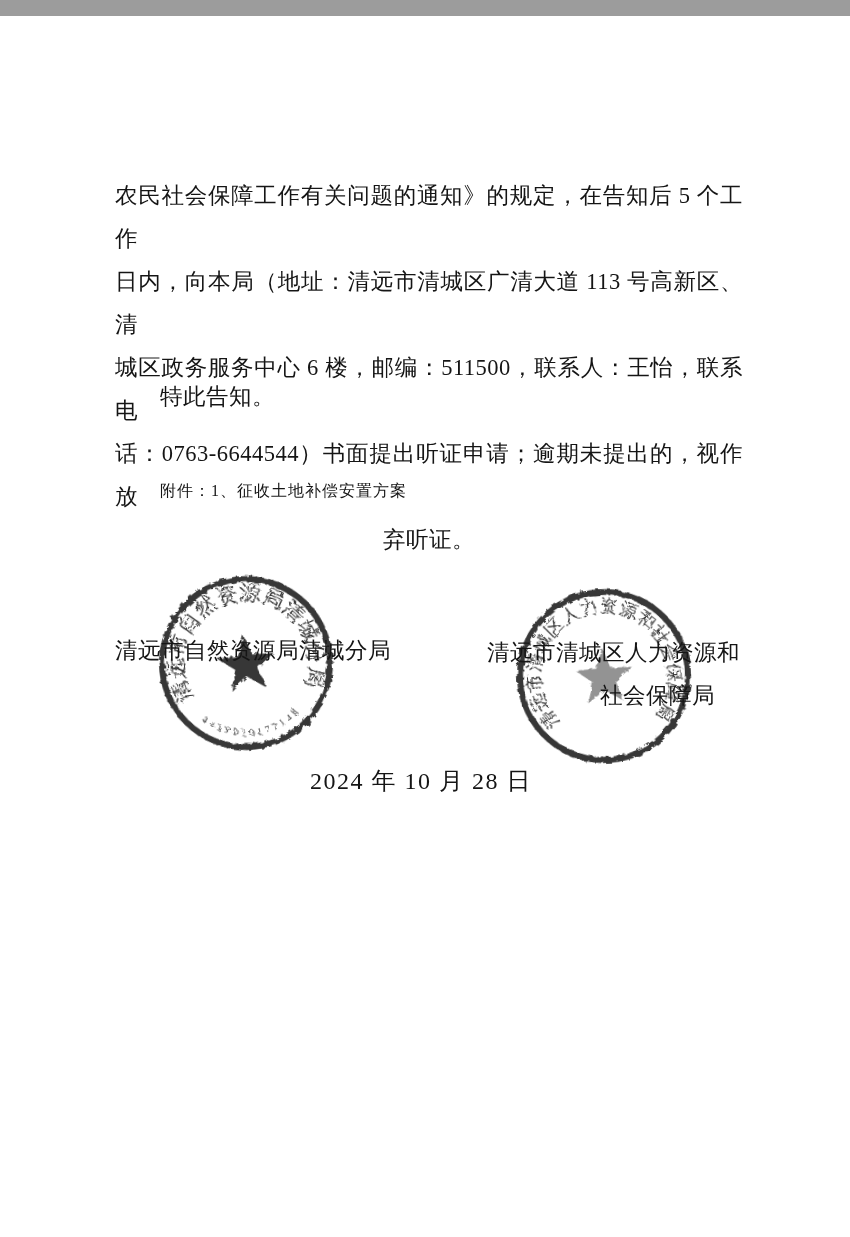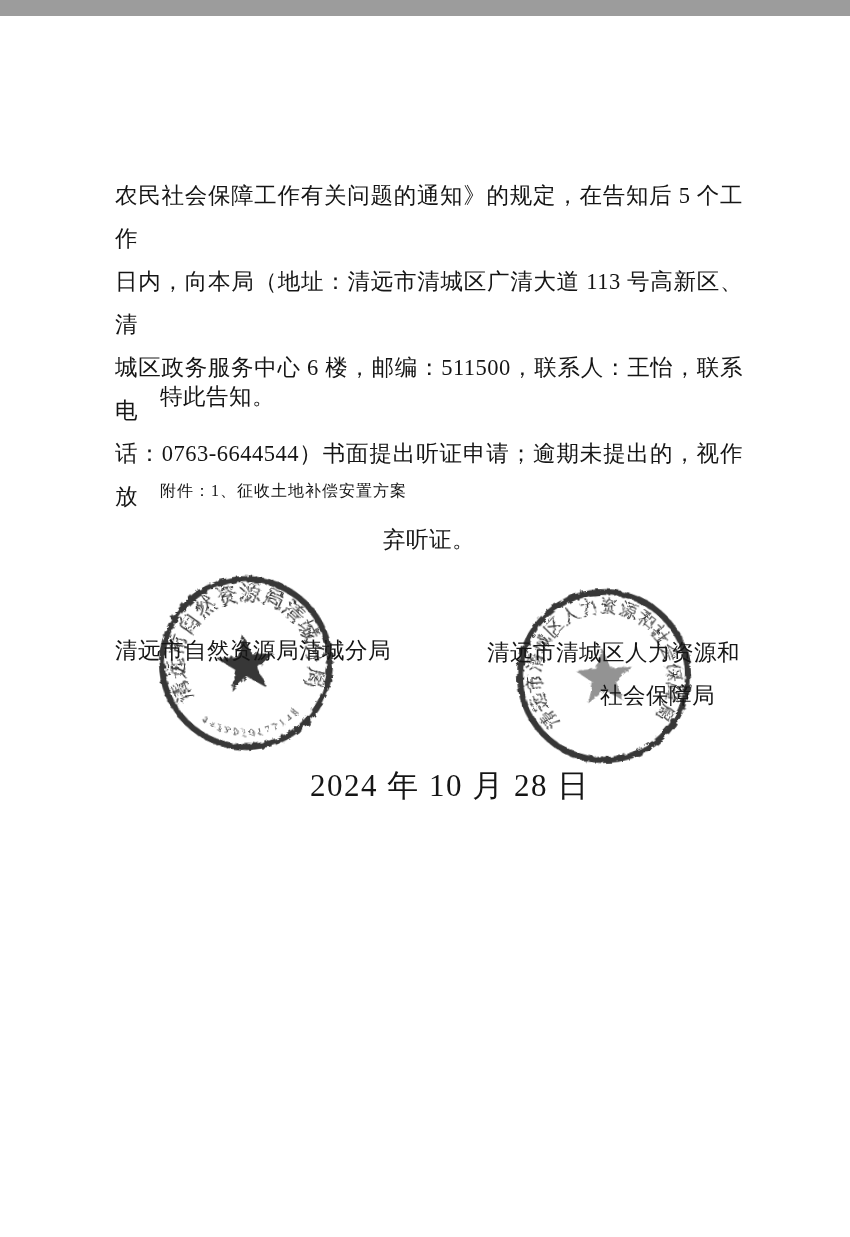--- a/index.html
+++ b/index.html
@@ -63,21 +63,21 @@
     letter-spacing: 0.5px;
     white-space: nowrap;
     z-index: 4;
   }
   .sig-left   { left: 115px; top: 619px; }
   .sig-right1 { left: 487px; top: 621px; }
   .sig-right2 { left: 600px; top: 664px; }
   .date-line {
     left: 310px;
     top: 749px;
-    font-size: 31px;
+    font-size: 24px;
     letter-spacing: 1.5px;
     white-space: nowrap;
     z-index: 3;
   }
   .seal {
     z-index: 2;
     opacity: 0.88;
   }
   .seal-left  { left: 156px; top: 557px; transform: rotate(-6deg); }
   .seal-right { left: 514px; top: 570px; transform: rotate(-4deg); }

